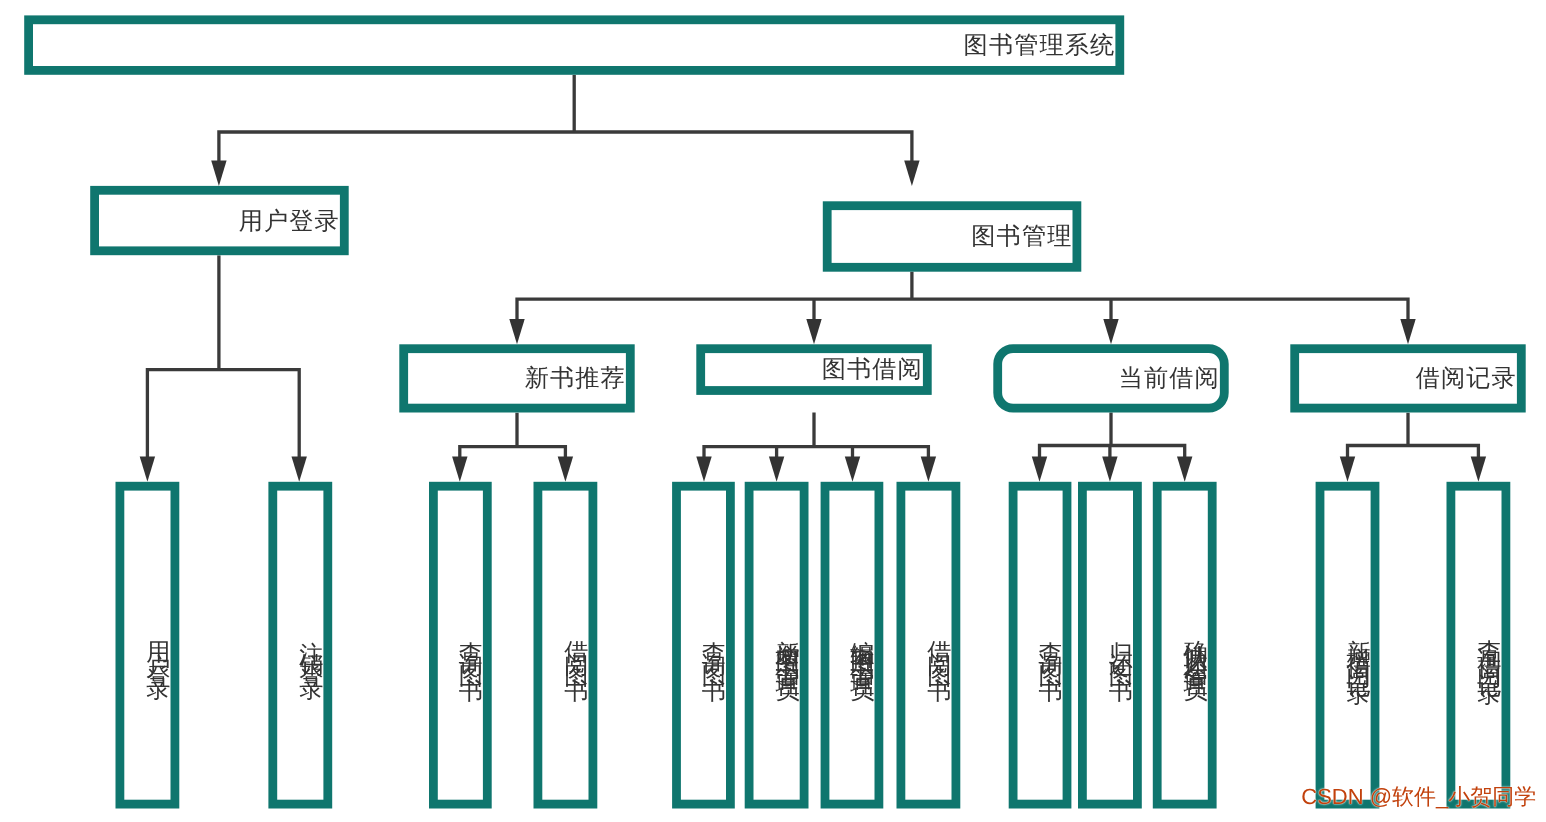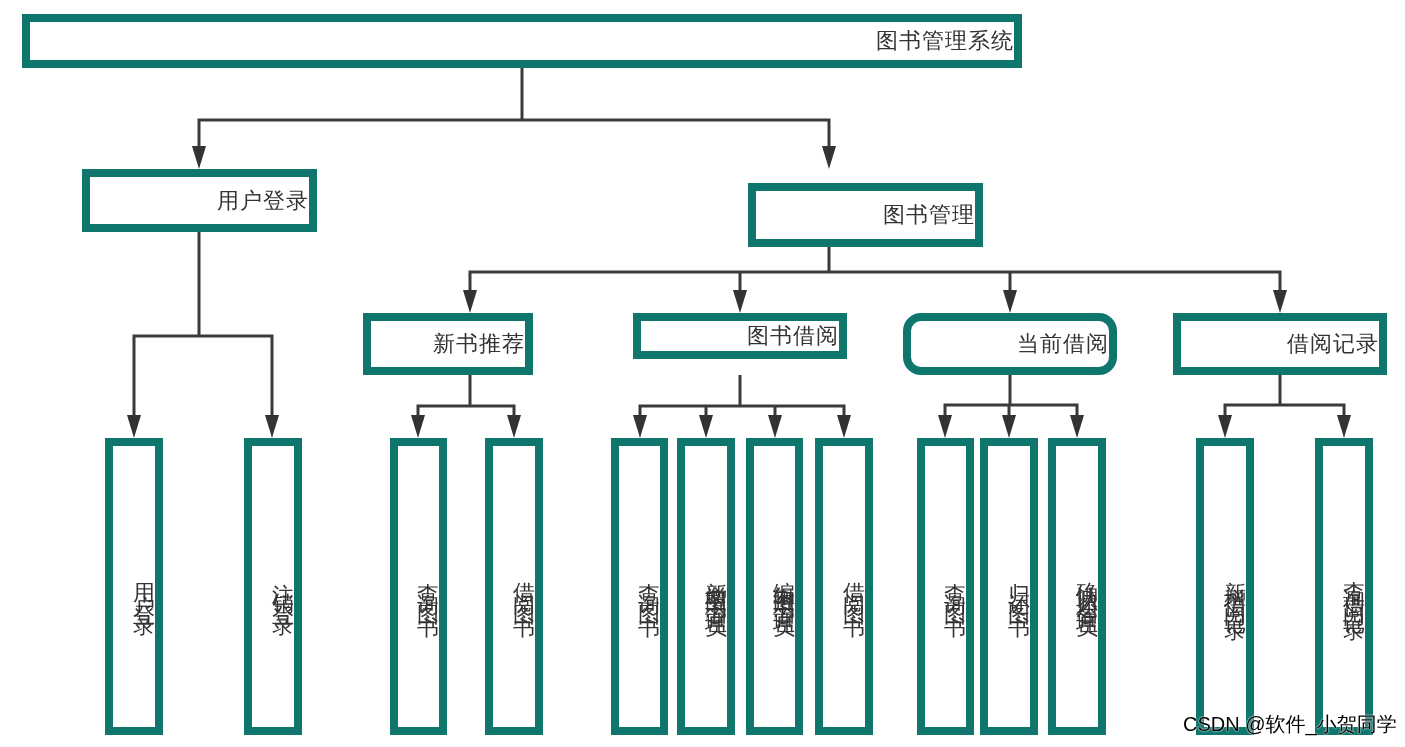--- a/index.html
+++ b/index.html
@@ -40,21 +40,21 @@
     line-height: 1;
   }
   .sp11 { letter-spacing: 11px; }
   .sp8  { letter-spacing: 8px; }
   .sp5  { letter-spacing: 5px; }
   .watermark {
     position: absolute;
     left: 1183px;
     top: 711px;
     font-size: 20px;
-    color: #000000;
+    color: #c2410c;
     white-space: nowrap;
     text-shadow: 0 0 2px #ffffff, 0 0 1px #ffffff;
     z-index: 5;
   }
 </style>
 </head>
 <body>
 
 <div class="canvas">
 
@@ -102,21 +102,21 @@
     <span class="hlabel">图书管理系统</span>
   </div>
 
   <div class="box" style="left:82px; top:169px; width:235px; height:63px;">
     <span class="hlabel">用户登录</span>
   </div>
   <div class="box" style="left:712px; top:183px; width:235px; height:64px;margin-left:36px;">
     <span class="hlabel">图书管理</span>
   </div>
 
-  <div class="box" style="left:363px; top:313px; width:170px; height:62px;">
+  <div class="box" style="left:363px; top:313px; width:214px; height:62px;">
     <span class="hlabel">新书推荐</span>
   </div>
   <div class="box" style="left:633px; top:313px; width:214px; height:46px;">
     <span class="hlabel">图书借阅</span>
   </div>
   <div class="box" style="left:903px; top:313px; width:214px; height:62px;border-radius:18px;">
     <span class="hlabel">当前借阅</span>
   </div>
   <div class="box" style="left:1173px; top:313px; width:214px; height:62px;">
     <span class="hlabel">借阅记录</span>

